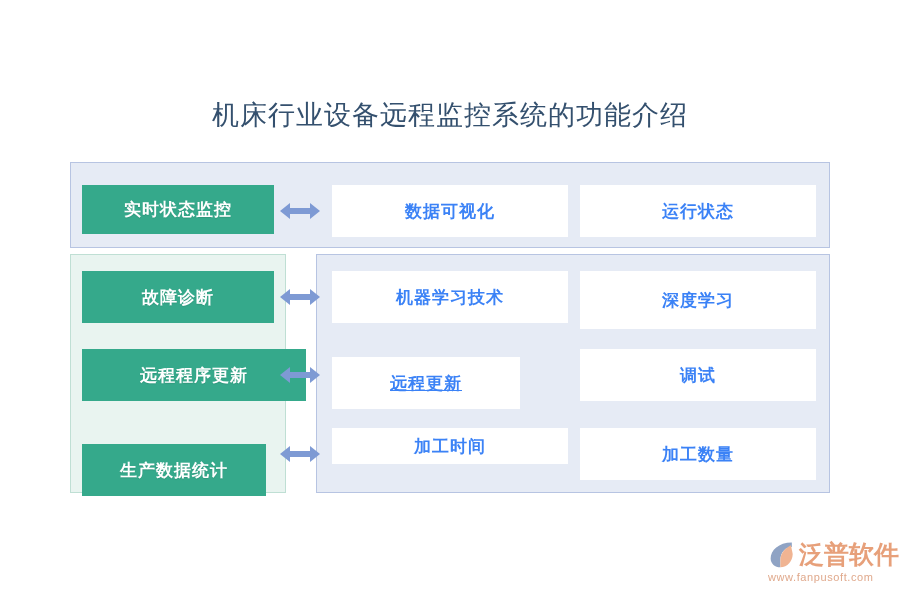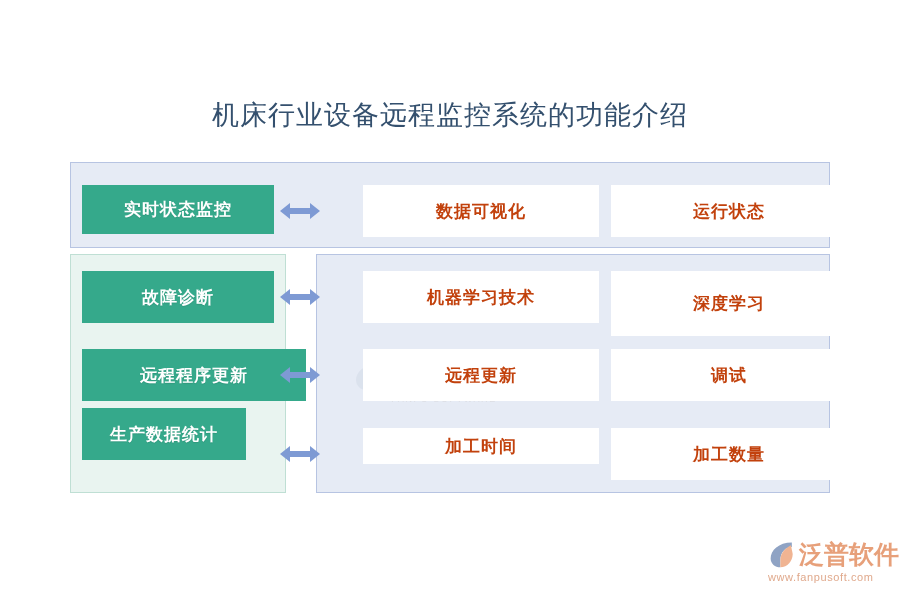--- a/index.html
+++ b/index.html
@@ -89,43 +89,42 @@
     display: flex;
     align-items: center;
     justify-content: center;
     letter-spacing: 1px;
     white-space: nowrap;
     text-shadow: 0 1px 1px rgba(0,0,0,0.10);
   }
   .teal-1 { left: 82px; top: 185px;  width: 192px; height: 49px; }
   .teal-2 { left: 82px; top: 271px;  width: 192px; height: 52px; text-align: center; }
   .teal-3 { left: 82px; top: 349px;  width: 224px; height: 52px; }
-  .teal-4 { left: 82px; top: 408px;  width: 164px; height: 52px; }
+  .teal-4 { left: 82px; top: 444px;  width: 184px; height: 52px; }
 
   
   .box-white {
     position: absolute;
     box-sizing: border-box;
     background: #ffffff;
-    color: #c2410c;
+    color: #3b82f6;
     font-size: 17px;
     font-weight: bold;
     font-family: "Liberation Serif", "DejaVu Serif", serif;
     display: flex;
     align-items: center;
     justify-content: center;
     letter-spacing: 1px;
     white-space: nowrap;
-    margin-left: 31px;
   }
   .w-r1c1 { left: 332px; top: 185px; width: 236px; height: 52px; }
   .w-r1c2 { left: 580px; top: 185px; width: 236px; height: 52px; }
   .w-r2c1 { left: 332px; top: 271px; width: 236px; height: 52px; font-family: Liberation Serif, serif; }
-  .w-r2c2 { left: 580px; top: 271px; width: 236px; height: 65px; }
-  .w-r3c1 { left: 332px; top: 349px; width: 236px; height: 52px; }
+  .w-r2c2 { left: 580px; top: 271px; width: 236px; height: 58px; }
+  .w-r3c1 { left: 332px; top: 357px; width: 188px; height: 52px; text-decoration: underline; }
   .w-r3c2 { left: 580px; top: 349px; width: 236px; height: 52px; }
   .w-r4c1 { left: 332px; top: 428px; width: 236px; height: 36px; }
   .w-r4c2 { left: 580px; top: 428px; width: 236px; height: 52px; }
 
   
   .arrow {
     position: absolute;
     width: 40px;
     height: 24px;
     left: 280px;

